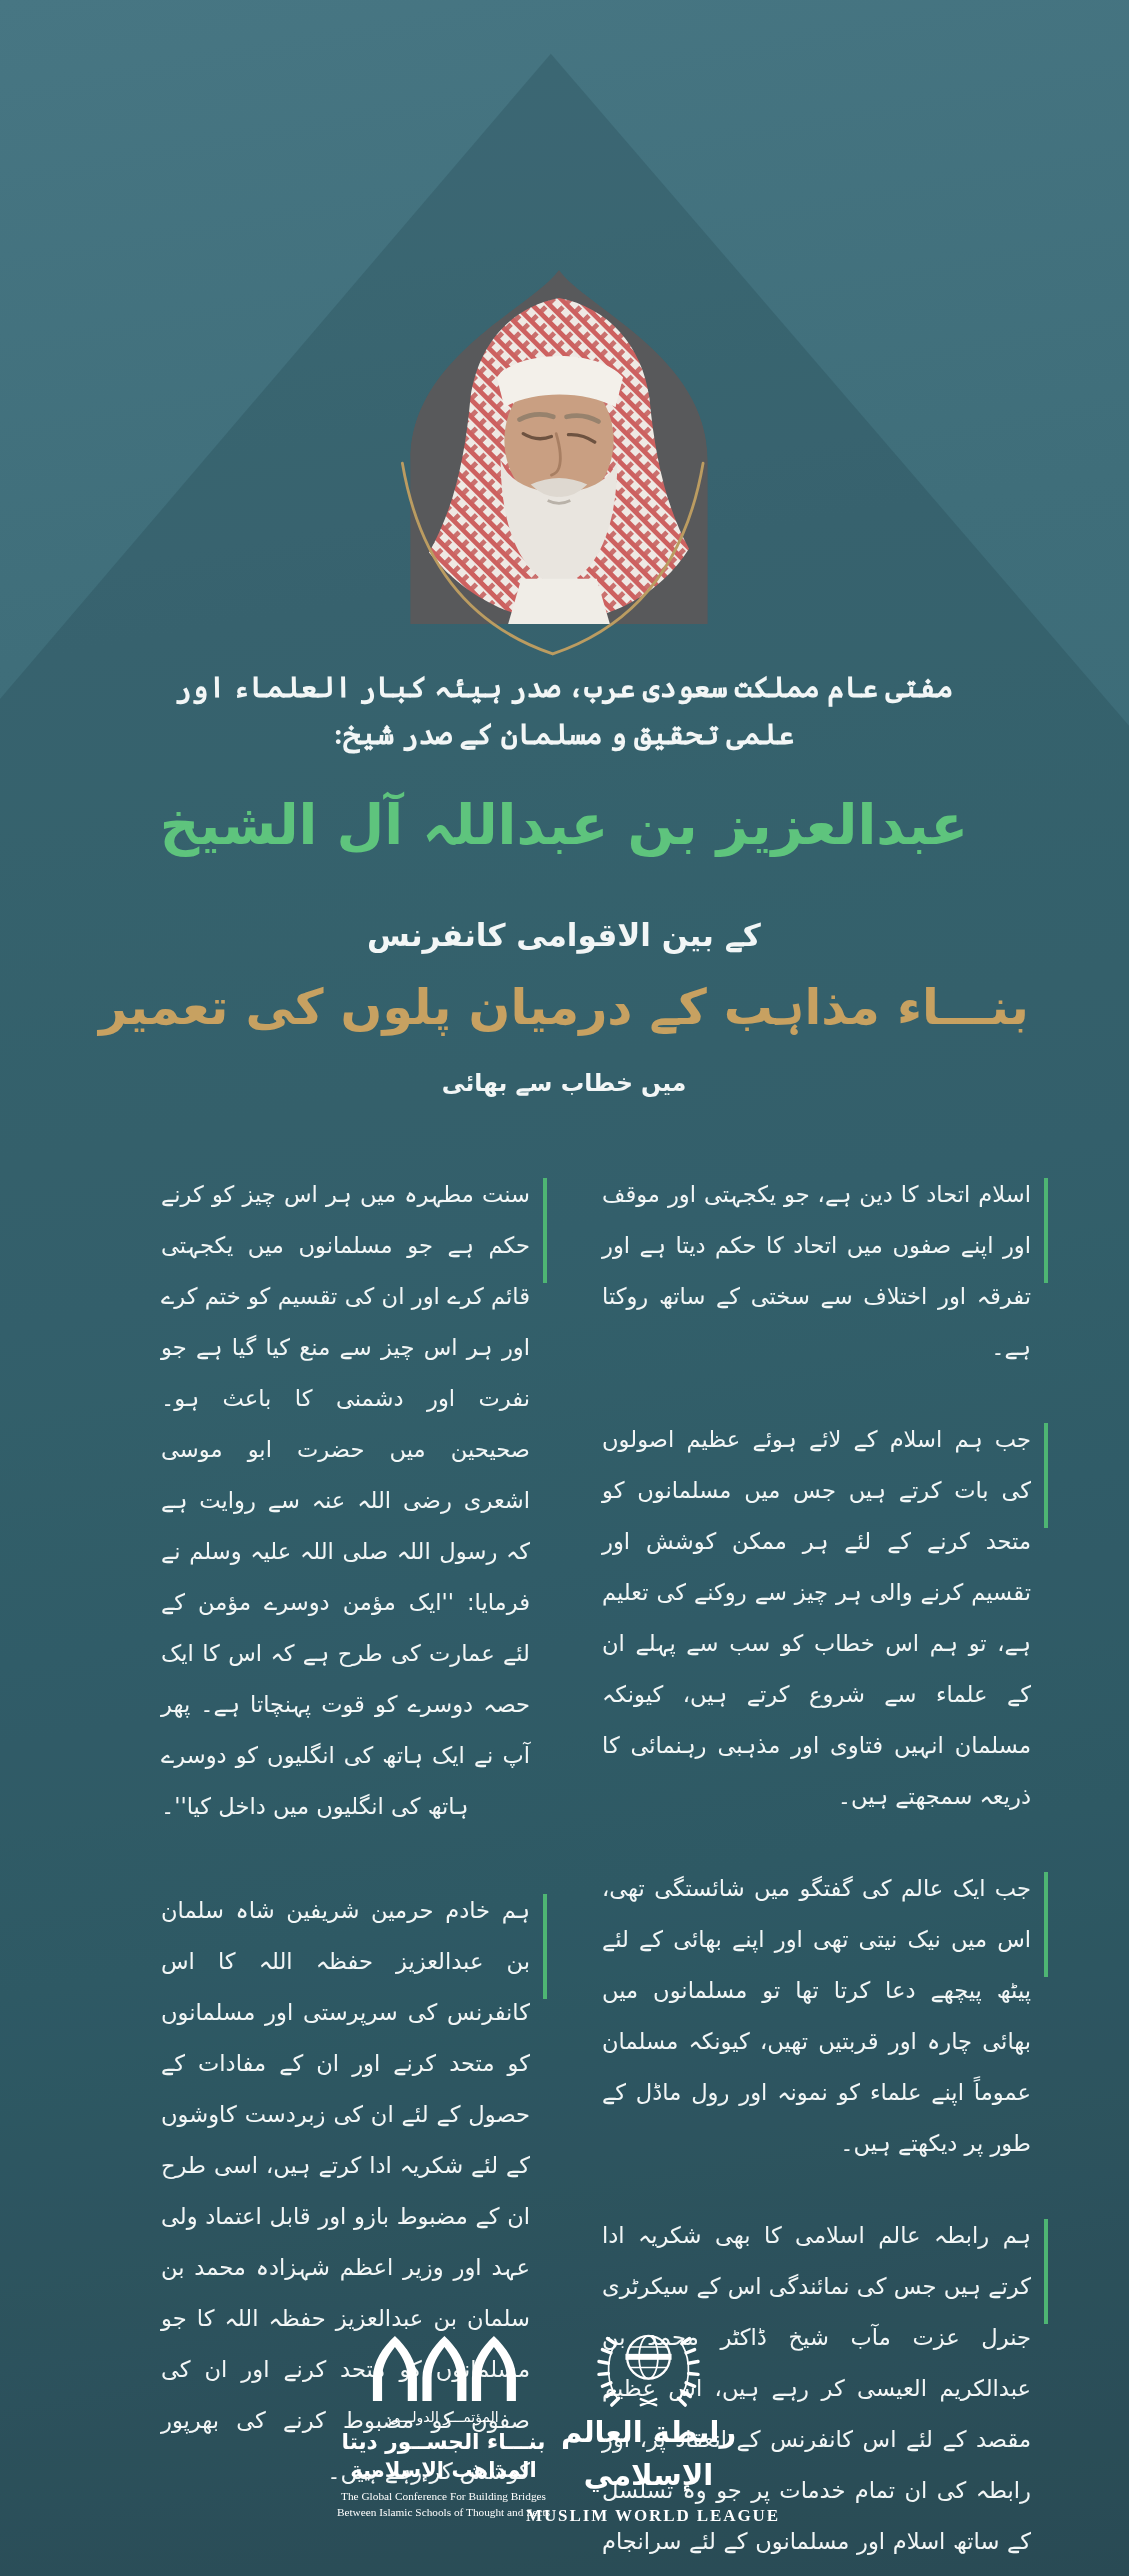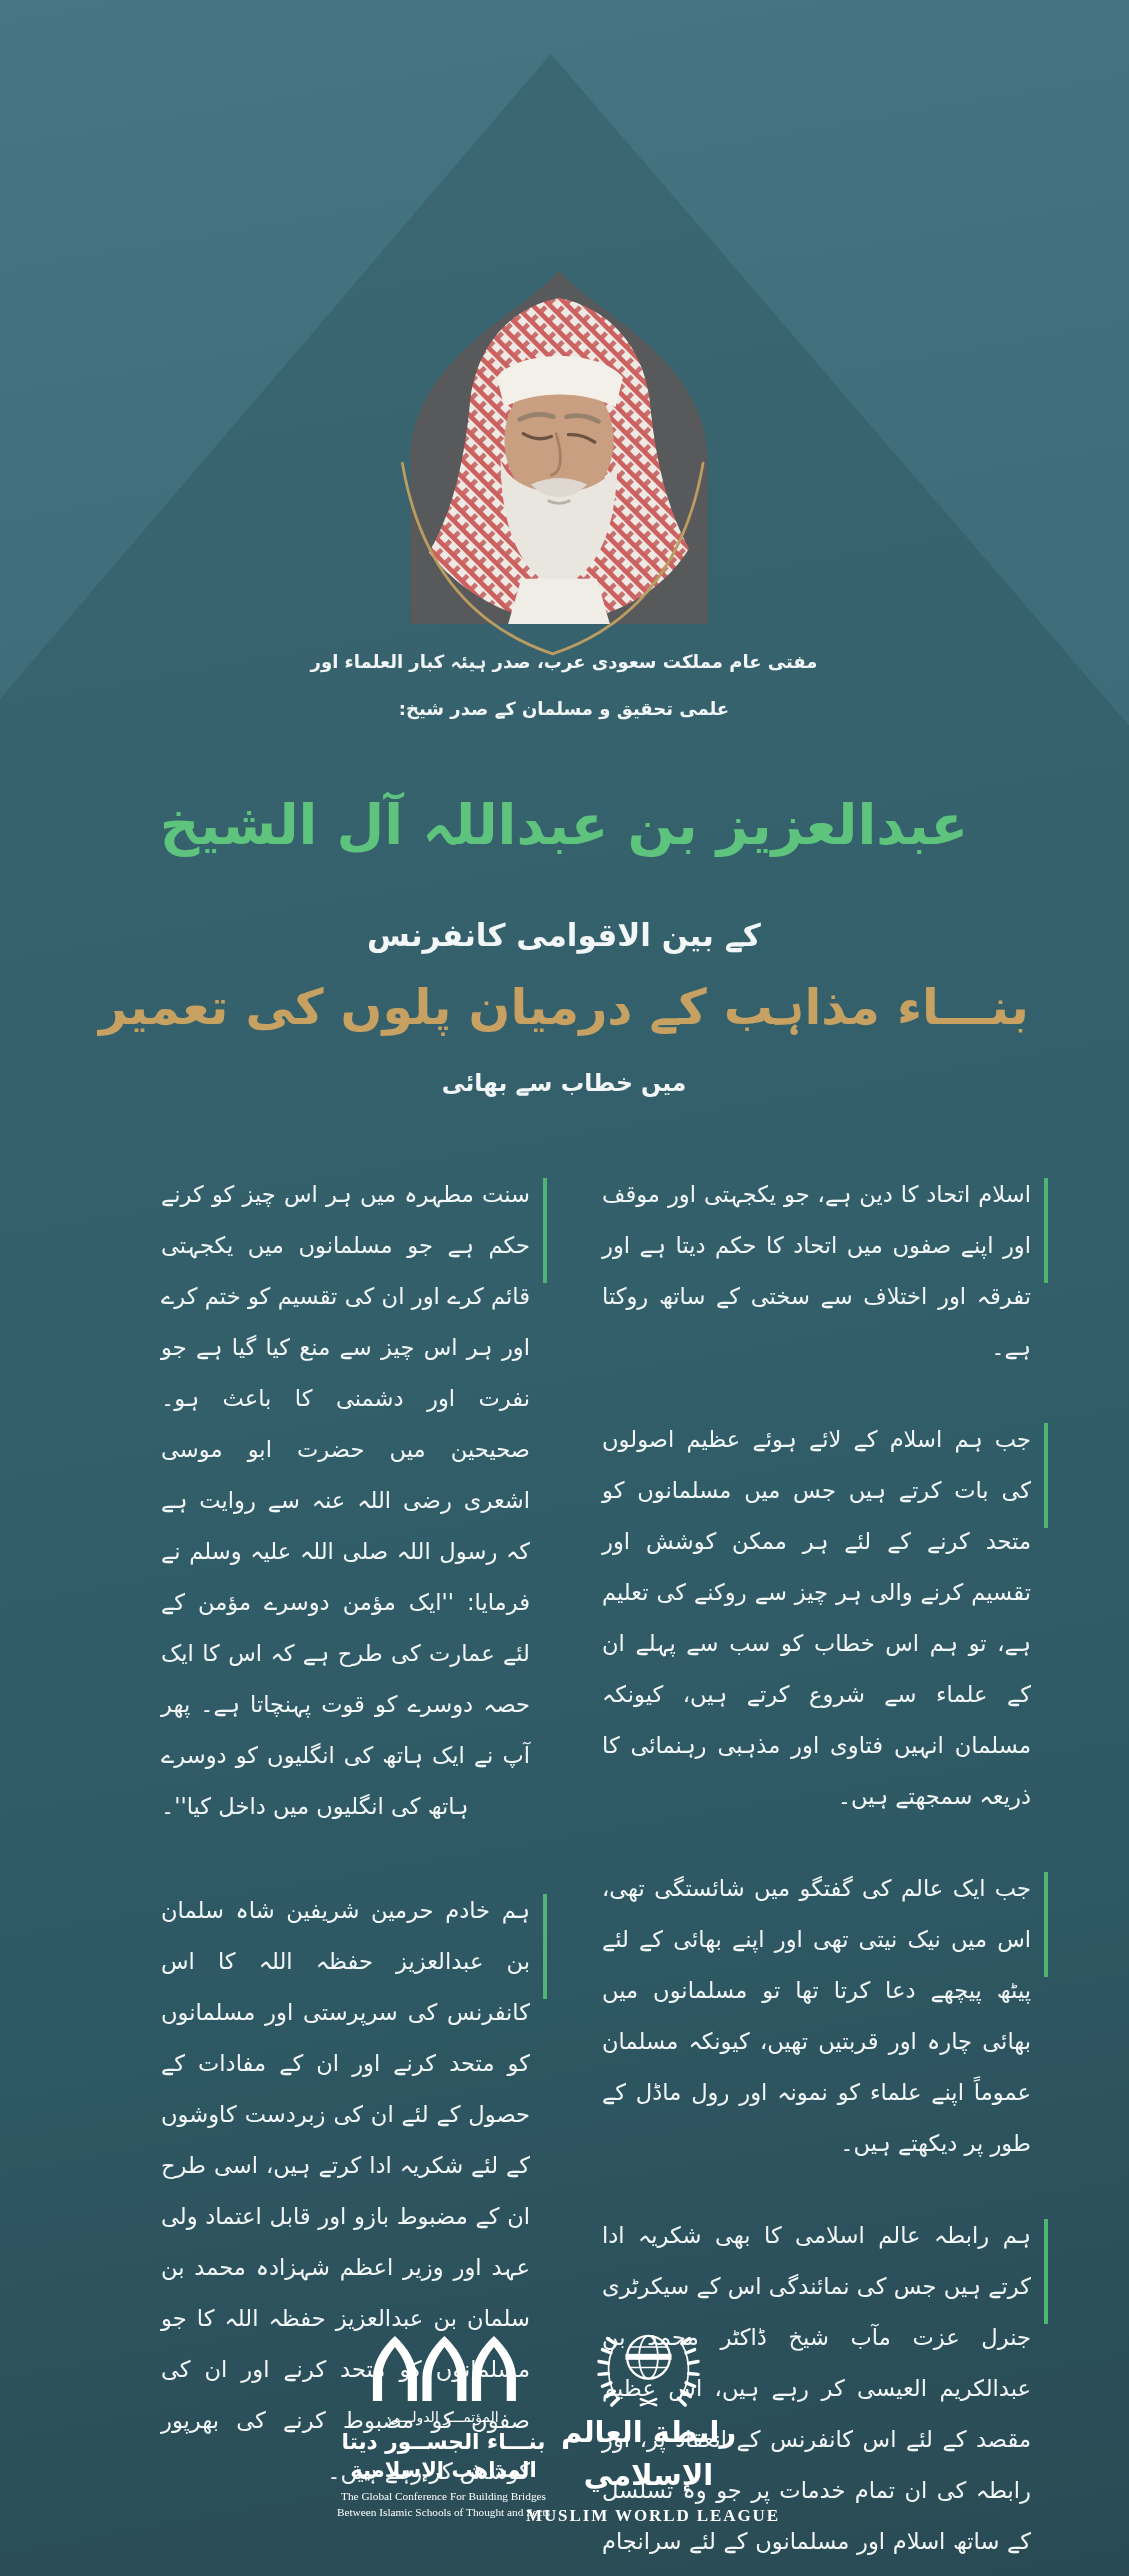--- a/index.html
+++ b/index.html
@@ -12,21 +12,21 @@
   .poster{
     position:relative; width:1130px; height:2576px; overflow:hidden;
     background:linear-gradient(170deg,var(--bg_top) 0%,var(--bg_upper) 24%,var(--bg_mid) 48%,var(--bg_lower) 72%,var(--bg_bottom) 100%);
     font-family:"DejaVu Sans",sans-serif; color:var(--text_white);
   }
   .bg-decor{position:absolute;inset:0;width:100%;height:100%;}
   .photo-wrap{position:absolute;left:411px;top:266px;width:298px;height:358px;}
   .photo-wrap svg{display:block;width:100%;height:100%;}
   .gold-arch{position:absolute;left:386px;top:450px;width:358px;height:218px;pointer-events:none;}
   .heading{position:absolute;left:0;width:100%;text-align:center;direction:rtl;}
-  .intro{top:638px;font-size:18px;line-height:47px;font-weight:bold;letter-spacing:0;}
+  .intro{top:664px;font-size:29px;line-height:47px;font-weight:bold;letter-spacing:0;font-family:Liberation Serif, serif;}
   .scholar-name{top:774px;font-size:55px;line-height:102px;font-weight:bold;color:var(--green);}
   .conf-prefix{top:906px;font-size:31px;line-height:58px;font-weight:bold;}
   .conf-title{top:960px;font-size:49px;line-height:96px;font-weight:bold;color:var(--gold);}
   .excerpt{top:1060px;font-size:23.5px;line-height:47px;font-weight:bold;}
   .col{position:absolute;top:1169px;direction:rtl;}
   .col-right{left:603px;width:429px;}
   .col-left{left:162px;width:369px;}
   .para{
     position:relative; font-size:22.6px; line-height:51px; text-align:justify; text-align-last:right;
     color:var(--text_white); margin-bottom:41px;

